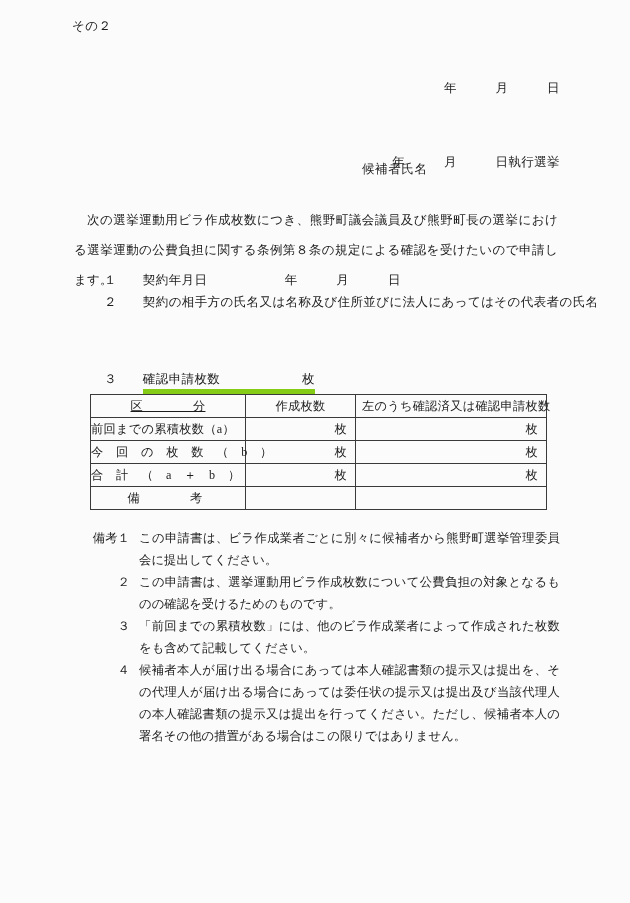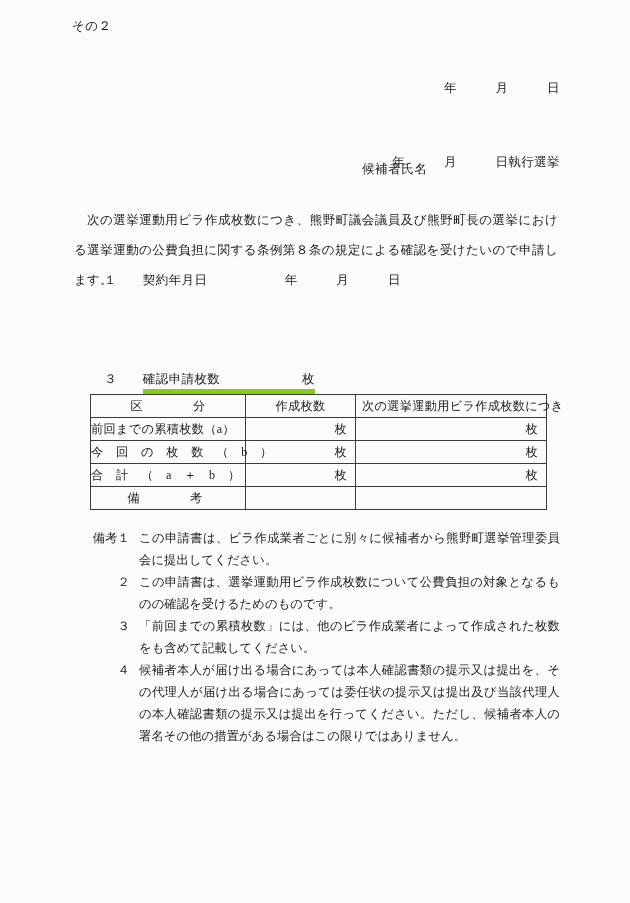--- a/index.html
+++ b/index.html
@@ -129,21 +129,21 @@
     font-size: 12.2px;
   }
   .count-table td {
     border: 1px solid #3a3a3a;
     height: 20px;
     padding: 1px 6px;
     letter-spacing: 0.3px;
     white-space: pre;
     vertical-align: middle;
   }
-  .count-table .col-kubun  { width: 155px; text-align: center; }
+  .count-table .col-kubun  { width: 155px; text-align: center; text-decoration: underline; }
   .count-table .col-made   { width: 110px; }
   .count-table .col-conf   { width: 191px; }
   .count-table thead td { text-align: center; }
   .count-table .row-label { text-align: left; padding-left: 0; }
   .count-table .row-label.center { text-align: center; }
   .count-table .unit-cell { text-align: right; padding-right: 8px; }
 
   
   .notes {
     position: absolute;
@@ -188,36 +188,39 @@
   </div>
 
   <div class="abs candidate-line">候補者氏名</div>
 
   <div class="body-par">次の選挙運動用ビラ作成枚数につき、熊野町議会議員及び熊野町長の選挙における選挙運動の公費負担に関する条例第８条の規定による確認を受けたいので申請します。</div>
 
   <div class="numbered-item item-1">
     <span>１</span><span>　　</span><span>契約年月日</span><span>　　　　　　</span><span>年　　　月　　　日</span>
   </div>
 
+  <div class="numbered-item item-2">
+    <span>２</span><span>　　</span><span>契約の相手方の氏名又は名称及び住所並びに法人にあってはその代表者の氏名</span>
+  </div>
 
   <div class="item-3">
     <span class="num">３</span><span>　　</span><span class="underlined"><span>確認申請枚数</span><span class="unit">枚</span></span>
   </div>
 
   <table class="count-table">
     <colgroup>
       <col class="col-kubun">
       <col class="col-made">
       <col class="col-conf">
     </colgroup>
     <thead>
       <tr>
         <td class="col-kubun">区　　　　分</td>
         <td class="col-made">作成枚数</td>
-        <td class="col-conf">次の選挙運動用ビラ作成枚数につき</td>
+        <td class="col-conf">左のうち確認済又は確認申請枚数</td>
       </tr>
     </thead>
     <tbody>
       <tr>
         <td class="row-label">前回までの累積枚数（a）</td>
         <td class="unit-cell">枚</td>
         <td class="unit-cell">枚</td>
       </tr>
       <tr>
         <td class="row-label">今　回　の　枚　数　（　b　）</td>

